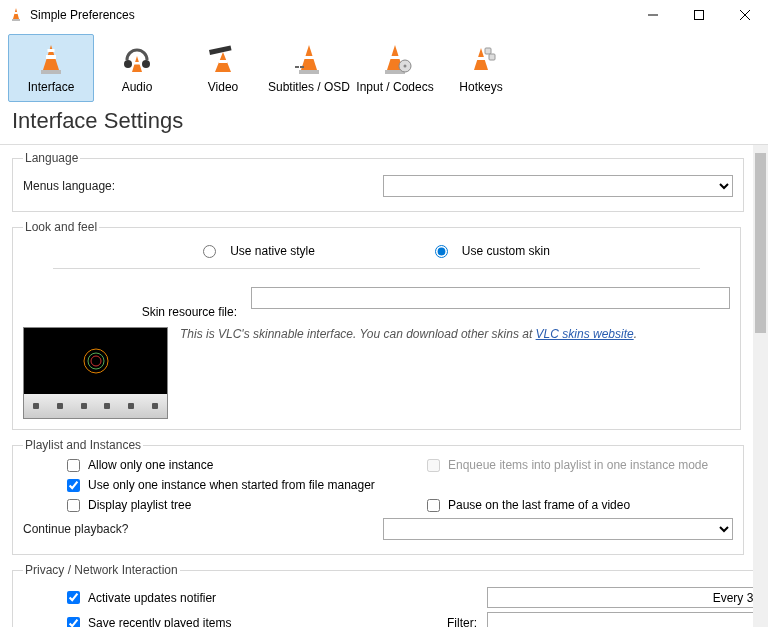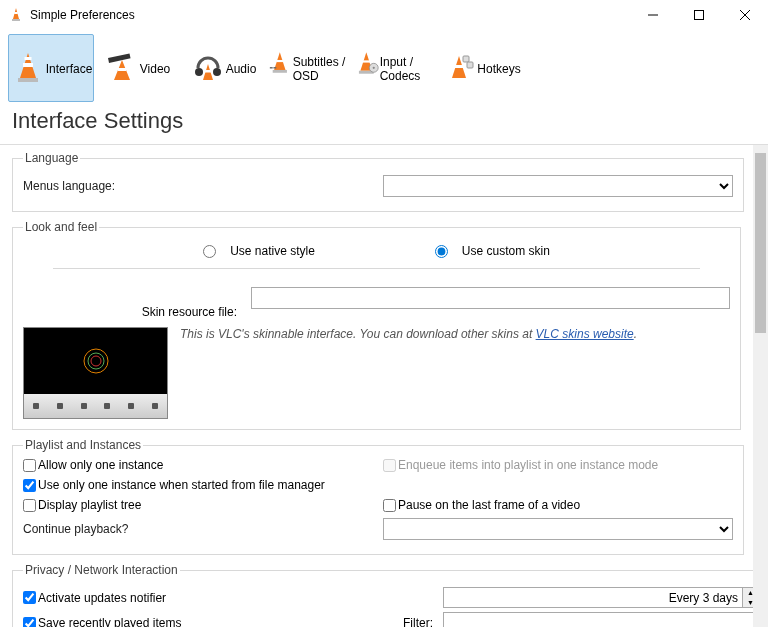--- a/index.html
+++ b/index.html
@@ -4,21 +4,21 @@
 <style>
 * { box-sizing: border-box; margin: 0; padding: 0; font-family: "Segoe UI", Tahoma, sans-serif; font-size: 12px; }
 body { background: #fff; width: 768px; height: 627px; overflow: hidden; position: relative; }
 .titlebar { height: 30px; display: flex; align-items: center; padding: 0 0 0 8px; background: #fff; }
 .titlebar-icon { width: 16px; height: 16px; margin-right: 6px; }
 .titlebar-title { font-size: 12px; color: #000; flex: 1; }
 .win-controls { display: flex; }
 .win-btn { width: 46px; height: 30px; display: flex; align-items: center; justify-content: center; }
 .win-btn svg { width: 10px; height: 10px; }
 .tabbar { display: flex; padding: 4px 8px 0 8px; gap: 0; }
-.tab { width: 86px; height: 68px; display: flex; flex-direction: row; align-items: center; justify-content: center; border: 1px solid transparent; border-radius: 2px; cursor: pointer; }
+.tab { width: 86px; height: 68px; display: flex; flex-direction: column; align-items: center; justify-content: center; border: 1px solid transparent; border-radius: 2px; cursor: pointer; }
 .tab.selected { background: #cde6f7; border: 1px solid #7ab5e0; }
 .tab-label { font-size: 12px; color: #000; margin-top: 2px; }
 .cone { width: 36px; height: 36px; }
 .heading { font-size: 22px; font-weight: 300; color: #333; padding: 6px 12px 10px 12px; }
 .scroll-area { position: relative; height: 491px; border-top: 1px solid #ddd; }
 .content { position: absolute; left: 0; top: 0; right: 15px; bottom: 0; overflow: hidden; padding: 6px 12px 0 12px; }
 .scrollbar { position: absolute; right: 0; top: 0; width: 15px; height: 100%; background: #f0f0f0; }
 .scroll-thumb { position: absolute; left: 2px; top: 8px; width: 11px; height: 180px; background: #c0c0c0; }
 fieldset { border: 1px solid #d8d8d8; margin: 0 0 8px 0; padding: 6px 10px 10px 10px; }
 legend { font-size: 12px; color: #444; padding: 0 2px; }
@@ -36,21 +36,21 @@
 .skin-row input[type=text] { flex: 1; }
 .btn { border: 1px solid #a9a9a9; background: #e9e9e9; height: 24px; padding: 0 14px; font-size: 12px; cursor: pointer; }
 .skin-body { display: flex; gap: 12px; align-items: flex-start; }
 .preview { width: 145px; height: 92px; background: #000; border: 1px solid #888; position: relative; }
 .preview .screen { position: absolute; left: 0; top: 0; right: 0; bottom: 24px; background: #000; display:flex; align-items:center; justify-content:center;}
 .preview .ctrlbar { position: absolute; left: 0; right: 0; bottom: 0; height: 24px; background: linear-gradient(#eee,#ccc); display:flex; align-items:center; justify-content:space-around; }
 .preview .ctrlbar div { width:6px; height:6px; background:#555; border-radius:1px;}
 .desc { font-size: 12px; font-style: italic; color: #555; }
 .desc a { color: #2a5db0; text-decoration: underline; }
 .check-grid { display: grid; grid-template-columns: 1fr 1fr; gap: 6px 10px; }
-.chk { display: flex; align-items: center; gap: 2px; font-size: 12px; }
+.chk { display: flex; align-items: center; gap: 8px; font-size: 12px; margin-left: 44px; }
 input[type=checkbox] { width: 13px; height: 13px; }
 .chk.disabled { color: #9a9a9a; }
 .spinner { display:flex; align-items:center; }
 .spinner input { width: 300px; text-align: right; border:1px solid #a9a9a9; height:21px; padding:0 4px;}
 .spinner .sbtns { display:flex; flex-direction:column; border:1px solid #a9a9a9; border-left:none; height:21px; width:16px;}
 .spinner .sbtns div { flex:1; display:flex; align-items:center; justify-content:center; font-size:7px; background:#eee; cursor:pointer;}
 </style>
 </head>
 <body>
 
@@ -88,35 +88,35 @@
     <span class="cone"><svg viewBox="0 0 36 36">
           <polygon points="18,3 26,28 10,28" fill="#f47c20"></polygon>
           <rect x="8" y="28" width="20" height="4" fill="#bbb"></rect>
           <rect x="13" y="13" width="10" height="4" fill="#fff"></rect>
           <rect x="14.5" y="7" width="7" height="3" fill="#fff"></rect>
         </svg></span>
     <span class="tab-label">Interface</span>
   </div>
   <div class="tab">
     <span class="cone"><svg viewBox="0 0 36 36">
-          <rect x="4" y="8" width="22" height="5" fill="#333" transform="rotate(-12 4 8)"></rect>
-          <polygon points="18,10 26,30 10,30" fill="#f47c20"></polygon>
-          <rect x="14" y="18" width="8" height="3" fill="#fff"></rect>
-        </svg></span>
-    <span class="tab-label">Video</span>
-  </div>
-  <div class="tab">
-    <span class="cone"><svg viewBox="0 0 36 36">
           <path d="M8 18 A10 10 0 0 1 28 18" fill="none" stroke="#555" stroke-width="3"></path>
           <circle cx="9" cy="22" r="4" fill="#333"></circle>
           <circle cx="27" cy="22" r="4" fill="#333"></circle>
           <polygon points="18,14 23,30 13,30" fill="#f47c20"></polygon>
           <rect x="15" y="20" width="6" height="2.5" fill="#fff"></rect>
         </svg></span>
     <span class="tab-label">Audio</span>
+  </div>
+  <div class="tab">
+    <span class="cone"><svg viewBox="0 0 36 36">
+          <rect x="4" y="8" width="22" height="5" fill="#333" transform="rotate(-12 4 8)"></rect>
+          <polygon points="18,10 26,30 10,30" fill="#f47c20"></polygon>
+          <rect x="14" y="18" width="8" height="3" fill="#fff"></rect>
+        </svg></span>
+    <span class="tab-label">Video</span>
   </div>
   <div class="tab">
     <span class="cone"><svg viewBox="0 0 36 36">
           <polygon points="18,3 26,28 10,28" fill="#f47c20"></polygon>
           <rect x="8" y="28" width="20" height="4" fill="#bbb"></rect>
           <rect x="13" y="14" width="10" height="3" fill="#fff"></rect>
           <rect x="4" y="24" width="4" height="2" fill="#666"></rect>
           <rect x="9" y="24" width="4" height="2" fill="#666"></rect>
         </svg></span>
     <span class="tab-label">Subtitles / OSD</span>

